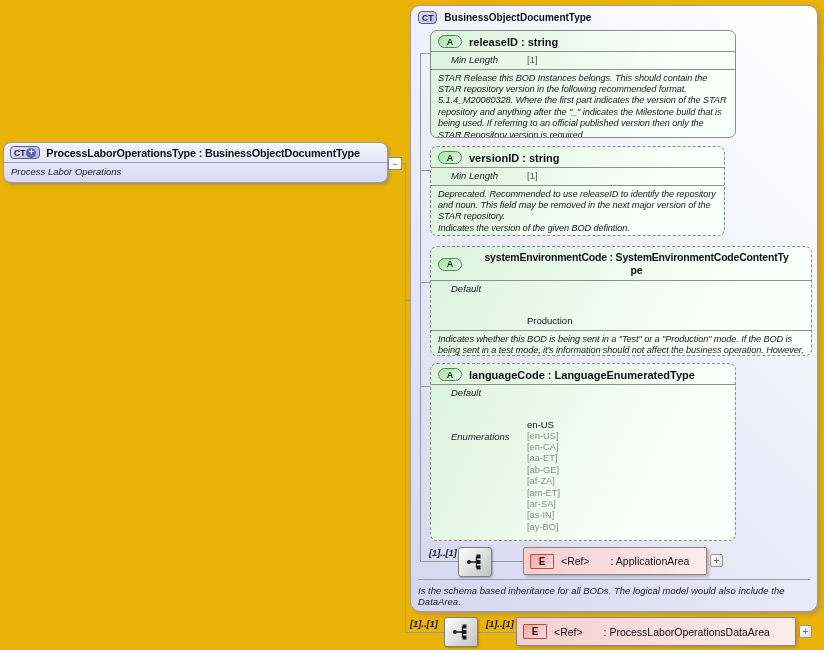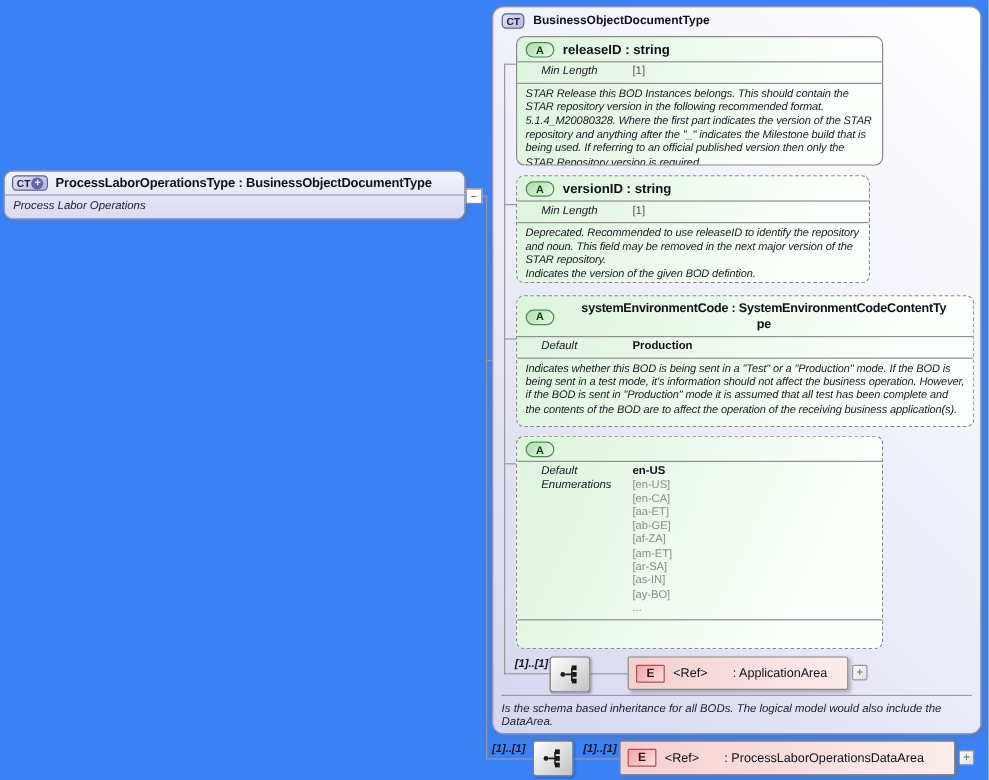--- a/index.html
+++ b/index.html
@@ -1,18 +1,18 @@
 <!DOCTYPE html>
 <html><head>
 <meta charset="utf-8">
 <style>
   * { margin:0; padding:0; box-sizing:border-box; }
   html,body { background:#fff; }
   body { font-family:"Liberation Sans","DejaVu Sans",sans-serif; color:#111; }
-  .canvas { position:relative; width:824px; height:650px; background:#3b82f6; overflow:hidden; }
+  .canvas { position:relative; width:824px; height:650px; background:#eab308; overflow:hidden; }
 
   .line { position:absolute; background:#98989e; }
 
   
   .root-box { position:absolute; left:3px; top:142px; width:385px; height:41px;
     border:1px solid #9a9ab4; border-radius:8px;
     background:linear-gradient(to bottom,#f4f4fd,#d9d9f1);
     box-shadow:2px 2px 3px rgba(110,110,135,.45); }
   .root-header { display:flex; align-items:center; gap:6px; height:20px; padding:0 6px;
     border-bottom:1px solid #9a9ab4; }
@@ -45,21 +45,21 @@
     background:linear-gradient(115deg,#dcf4dc,#fbfffb 78%); overflow:hidden; }
   .attr-box.optional { border-style:dashed; }
   .attr-header { display:flex; align-items:center; gap:7px; padding:4px 7px 3px; }
   .attr-title { font-weight:bold; font-size:11px; white-space:nowrap; color:#101018; }
   .attr-title.center { flex:1; text-align:center; white-space:pre; font-size:10.5px;
     letter-spacing:-.2px; line-height:13px; }
   .attr-div { height:1px; background:#8f8f8f; }
   .facts { padding:2px 20px 3px; display:grid; grid-template-columns:72px 1fr; column-gap:4px; }
   .fact-label { font-style:italic; font-size:9.5px; color:#20202c; line-height:11.6px; }
   .fact-value { font-size:9.5px; color:#555; line-height:11.6px; }
-  .fact-value.strong { font-weight:bold; color:#101018; }
+  .fact-value.strong { font-weight:normal; color:#101018;margin-top:32px; }
   .enum-list { white-space:pre-line; font-size:9.3px; color:#8a8a8a; line-height:11.4px; }
   .attr-desc { font-style:italic; font-size:9.2px; letter-spacing:-.1px; color:#18181f;
     padding:3px 7px 4px; line-height:11.4px; white-space:pre-line; }
 
   .a-icon { display:inline-flex; align-items:center; justify-content:center;
     width:24px; height:13px; border:1px solid #4a8a4a; border-radius:7px;
     background:linear-gradient(135deg,#a9dfa9,#e9f9e9);
     font-size:9px; font-weight:bold; color:#163016; flex:0 0 auto; }
 
   
@@ -162,20 +162,21 @@
     </div>
     <div class="attr-div"></div>
     <div class="attr-desc">Indicates whether this BOD is being sent in a "Test" or a "Production" mode. If the BOD is being sent in a test mode, it's information should not affect the business operation. However, if the BOD is sent in "Production" mode it is assumed that all test has been complete and the contents of the BOD are to affect the operation of the receiving business application(s).</div>
   </div>
 
   <div class="attr-box optional" style="left:430px;top:363px;width:306px;height:178px">
     <div class="attr-header">
       <span class="a-icon">
           <span>A</span>
         </span>
+      <span class="attr-title">languageCode : LanguageEnumeratedType</span>
     </div>
     <div class="attr-div"></div>
     <div class="facts">
       <span class="fact-label">Default</span>
       <span class="fact-value strong">en-US</span>
       <span class="fact-label">Enumerations</span>
       <span class="fact-value enum-list">[en-US]
 [en-CA]
 [aa-ET]
 [ab-GE]

